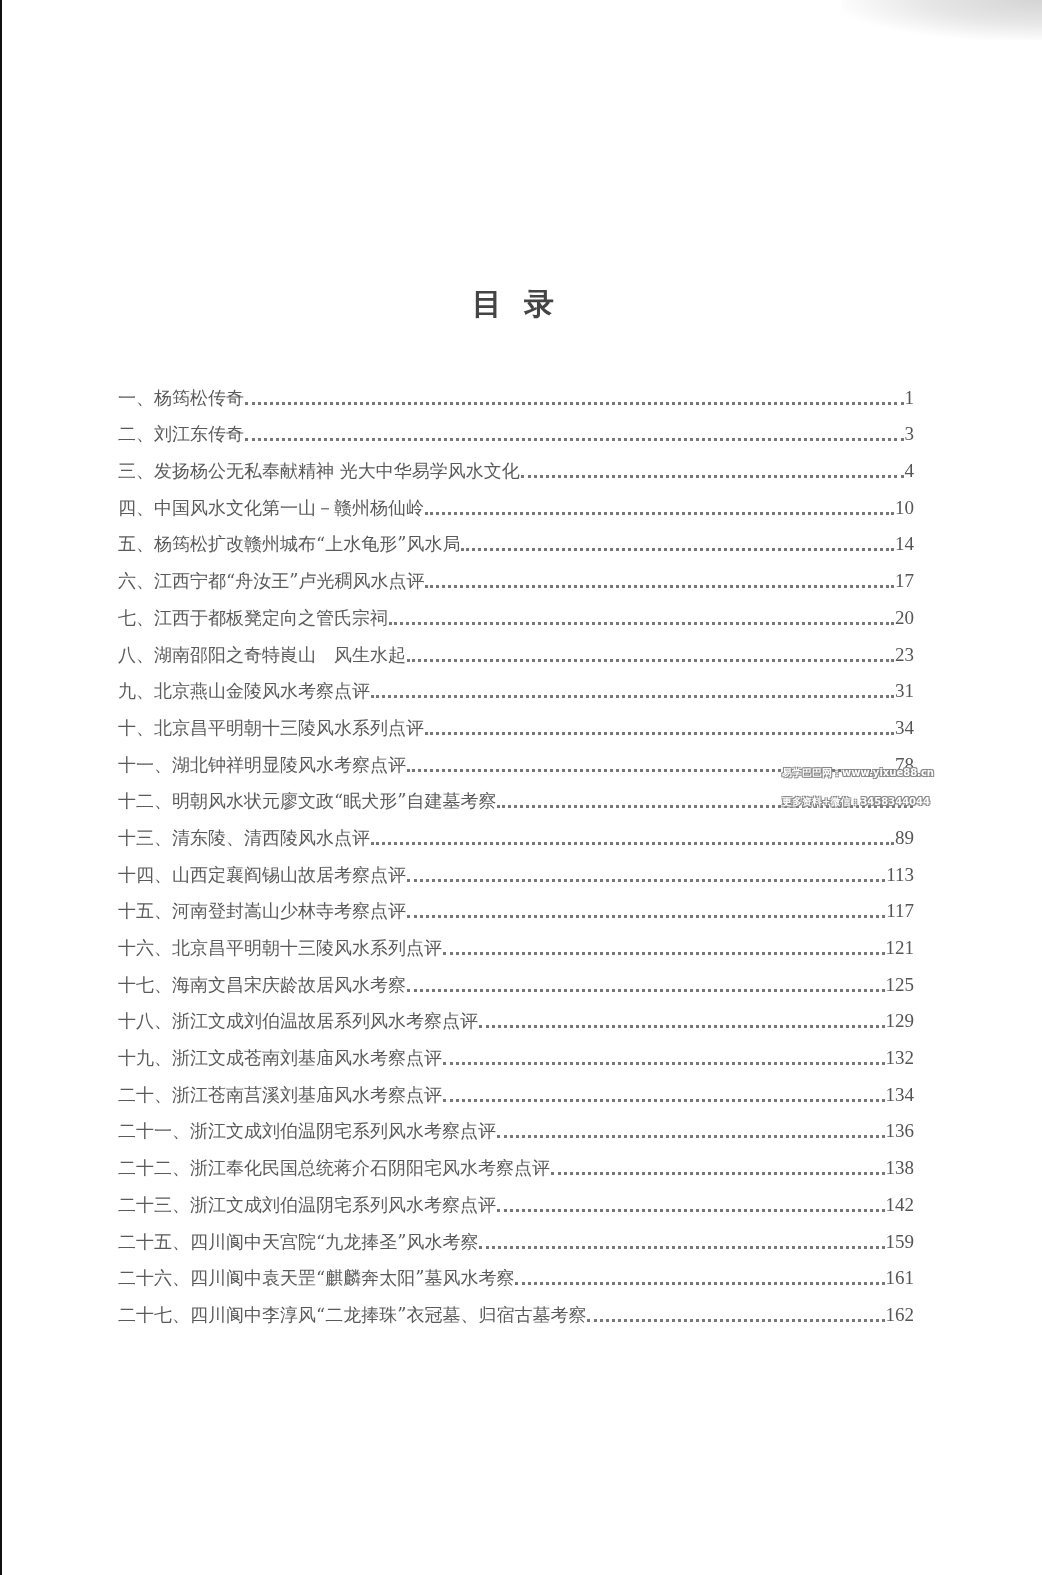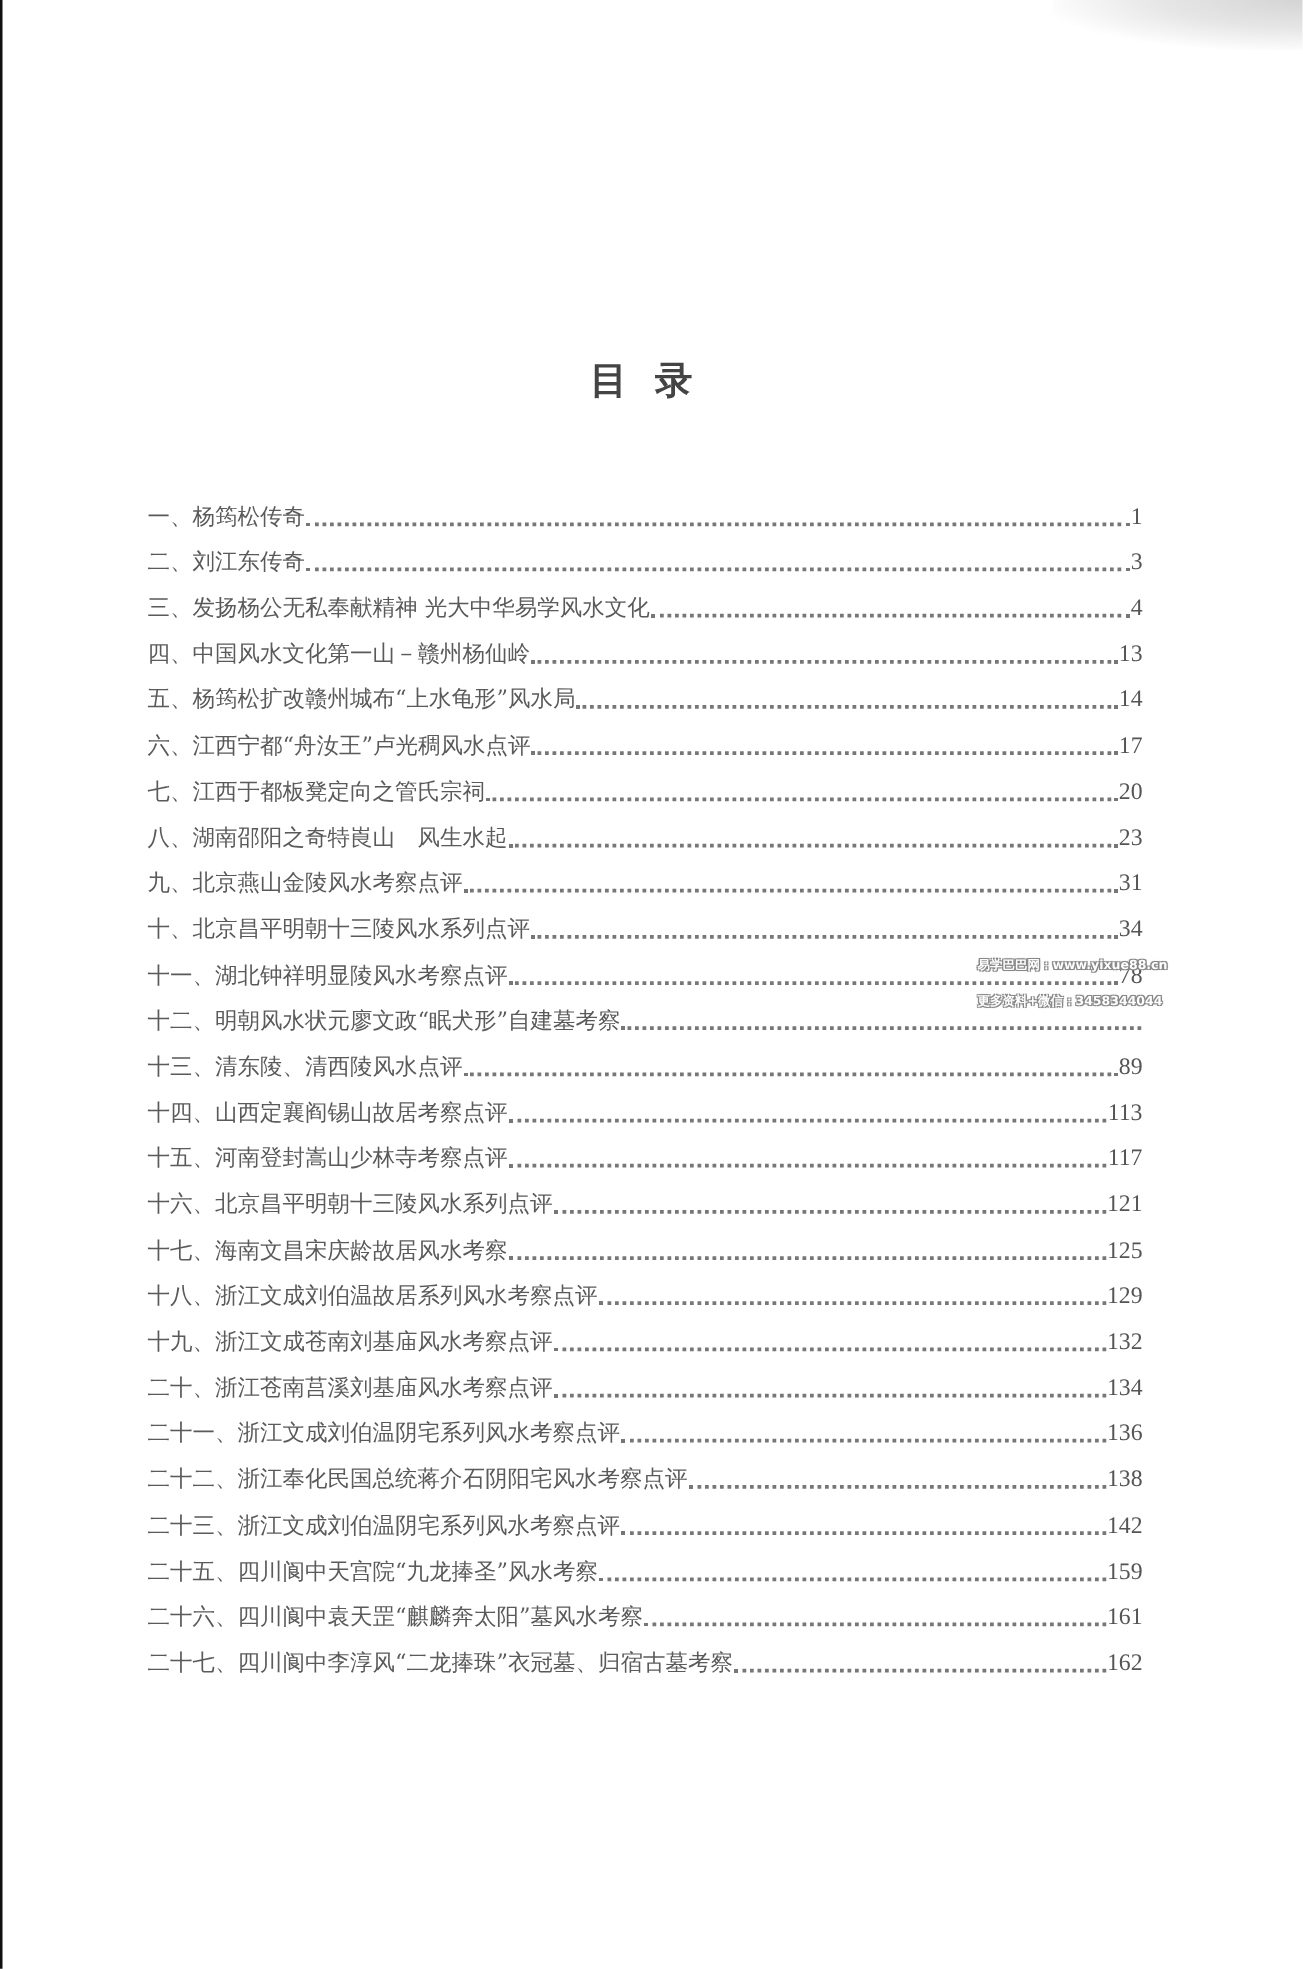--- a/index.html
+++ b/index.html
@@ -13,21 +13,21 @@
   .corner-shade {
     position:absolute; right:0; top:0; width:200px; height:40px;
     background: radial-gradient(ellipse at 100% 0%, #d4d4d4 0%, #e6e6e6 40%, rgba(255,255,255,0) 75%);
   }
   .title {
     position:absolute; left:0; width:1042px; top:284px; text-align:center;
     font-family:"DejaVu Sans", "Liberation Sans", sans-serif;
     font-weight:bold; font-size:30px; color:#444; letter-spacing:22px;
     padding-left:6px; box-sizing:border-box;
   }
-  .toc { position:absolute; left:118px; top:390px; width:796px;text-align:center; }
+  .toc { position:absolute; left:118px; top:374px; width:796px;text-align:center; }
   .row {
     display:flex; align-items:flex-end; height:36.7px;
     font-size:18px; line-height:26px; color:#5a5a5a;
   }
   .row .label { white-space:nowrap; }
   .row .dots {
     flex:1; overflow:hidden; white-space:nowrap; margin:0 1px 6px 1px;
     border-bottom:3px dotted #777; height:1px;
   }
   .row .page { white-space:nowrap; font-family:"Liberation Serif", serif; font-size:19px; color:#555; }
@@ -59,21 +59,21 @@
       <span class="page">3</span>
     </div>
     <div class="row">
       <span class="label">三、发扬杨公无私奉献精神 光大中华易学风水文化</span>
       <span class="dots"></span>
       <span class="page">4</span>
     </div>
     <div class="row">
       <span class="label">四、中国风水文化第一山－赣州杨仙岭</span>
       <span class="dots"></span>
-      <span class="page">13</span>
+      <span class="page">10</span>
     </div>
     <div class="row">
       <span class="label">五、杨筠松扩改赣州城布“上水龟形”风水局</span>
       <span class="dots"></span>
       <span class="page">14</span>
     </div>
     <div class="row">
       <span class="label">六、江西宁都“舟汝王”卢光稠风水点评</span>
       <span class="dots"></span>
       <span class="page">17</span>

